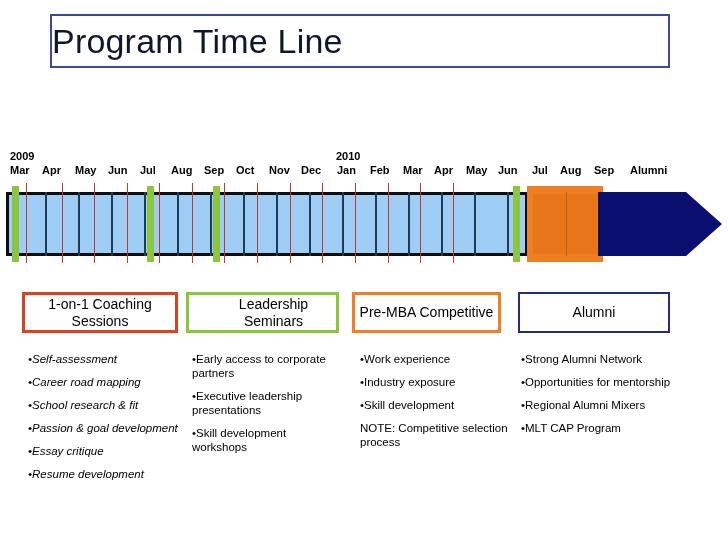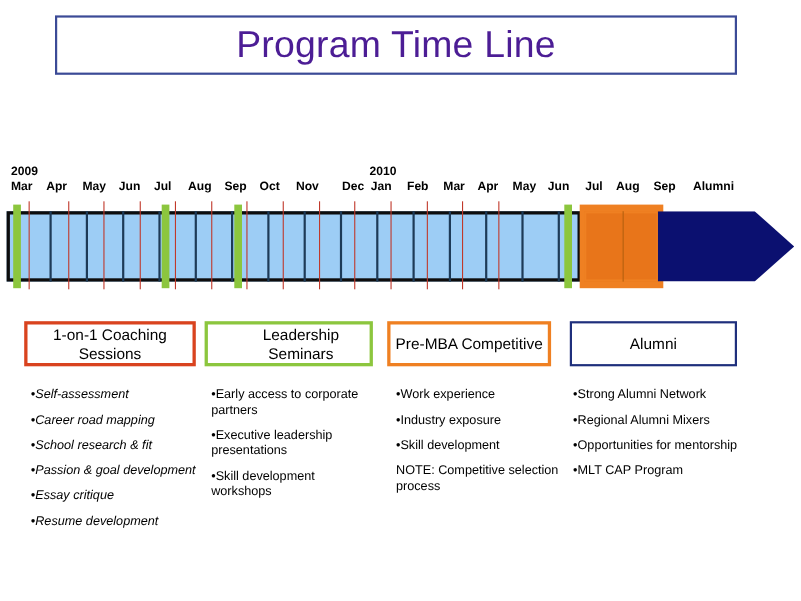--- a/index.html
+++ b/index.html
@@ -24,25 +24,24 @@
     width: 620px;
     height: 54px;
     border: 2px solid #3b4a96;
     background: #ffffff;
     box-sizing: border-box;
   }
   #title-text {
     position: absolute;
     left: 0; right: 0; top: 50%;
     transform: translateY(-50%);
-    text-align: center;
     font-size: 34px;
     font-weight: 400;
     letter-spacing: 0.2px;
-    color: #4c1d95;
+    color: #0f172a;
     line-height: 1;
   }
 
   
   #axis-years { position: absolute; left: 0; top: 150px; width: 728px; height: 13px; }
   #axis-months { position: absolute; left: 0; top: 164px; width: 728px; height: 15px; }
   .year-label {
     position: absolute;
     font-size: 11px;
     font-weight: bold;
@@ -180,21 +179,21 @@
 <div id="axis-months">
     <div class="month-label" style="left: 10px;">Mar</div>
     <div class="month-label" style="left: 42px;">Apr</div>
     <div class="month-label" style="left: 75px;">May</div>
     <div class="month-label" style="left: 108px;">Jun</div>
     <div class="month-label" style="left: 140px;">Jul</div>
     <div class="month-label" style="left: 171px;">Aug</div>
     <div class="month-label" style="left: 204px;">Sep</div>
     <div class="month-label" style="left: 236px;">Oct</div>
     <div class="month-label" style="left: 269px;">Nov</div>
-    <div class="month-label" style="left: 311px;">Dec</div>
+    <div class="month-label" style="left: 301px;">Dec</div>
     <div class="month-label" style="left: 337px;">Jan</div>
     <div class="month-label" style="left: 370px;">Feb</div>
     <div class="month-label" style="left: 403px;">Mar</div>
     <div class="month-label" style="left: 434px;">Apr</div>
     <div class="month-label" style="left: 466px;">May</div>
     <div class="month-label" style="left: 498px;">Jun</div>
     <div class="month-label" style="left: 532px;">Jul</div>
     <div class="month-label" style="left: 560px;">Aug</div>
     <div class="month-label" style="left: 594px;">Sep</div>
     <div class="month-label" style="left: 630px;">Alumni</div>
@@ -270,16 +269,16 @@
     <div class="bullet-item"><span class="dot">•</span><span>Skill development workshops</span></div>
   </div>
 <div class="bullets" id="col-2">
     <div class="bullet-item"><span class="dot">•</span><span>Work experience</span></div>
     <div class="bullet-item"><span class="dot">•</span><span>Industry exposure</span></div>
     <div class="bullet-item"><span class="dot">•</span><span>Skill development</span></div>
     <div class="note-item">NOTE: Competitive selection process</div>
   </div>
 <div class="bullets" id="col-3">
     <div class="bullet-item"><span class="dot">•</span><span>Strong Alumni Network</span></div>
+    <div class="bullet-item"><span class="dot">•</span><span>Opportunities for mentorship</span></div>
     <div class="bullet-item"><span class="dot">•</span><span>Regional Alumni Mixers</span></div>
-    <div class="bullet-item"><span class="dot">•</span><span>Opportunities for mentorship</span></div>
     <div class="bullet-item"><span class="dot">•</span><span>MLT CAP Program</span></div>
   </div>
 
 </body></html>

